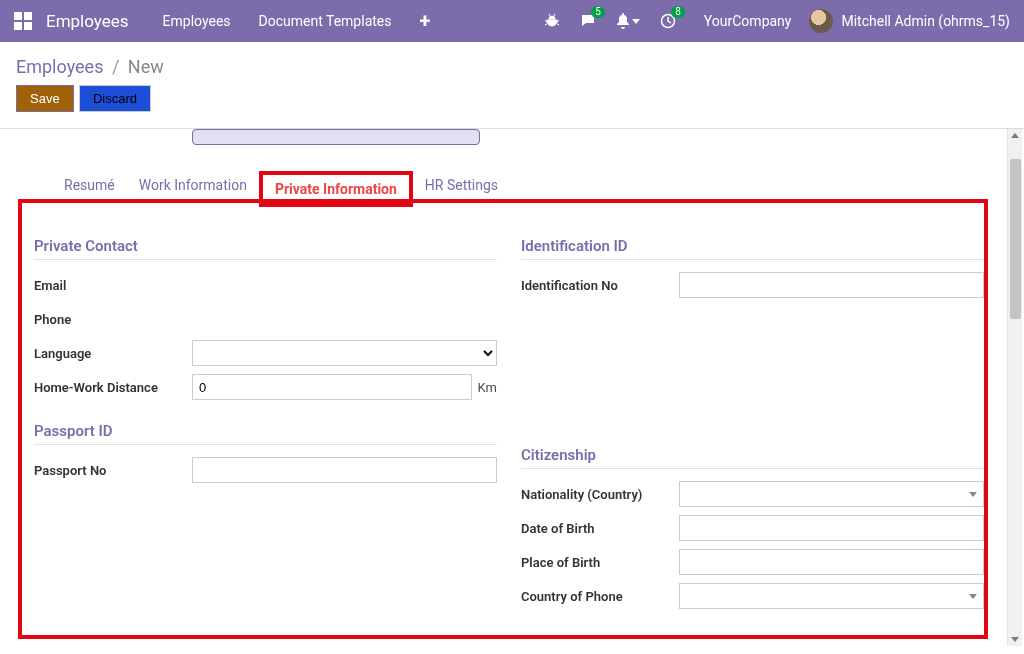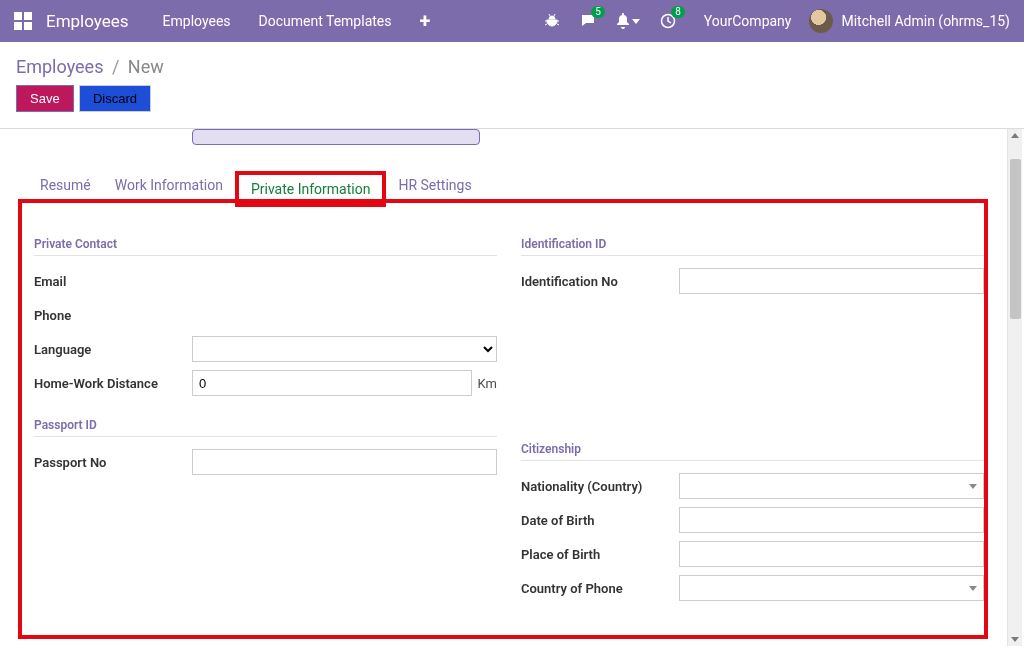--- a/index.html
+++ b/index.html
@@ -67,21 +67,21 @@
   .action-row { margin-top: 8px; }
   .btn {
     display: inline-block;
     padding: 5px 13px;
     font-size: 13px;
     border: 1px solid #ccc;
     background: #1d4ed8;
     cursor: pointer;
     margin-right: 2px;
   }
-  .btn-primary { background: #be185d; border-color: #7c6cab; color: #fff; }
+  .btn-primary { background: #a16207; border-color: #7c6cab; color: #fff; }
   .content-wrap {
     border-top: 1px solid #dcdcdc;
     margin-top: 10px;
     position: relative;
   }
   .form-area {
     width: 1022px;
     height: 517px;
     position: relative;
   }
@@ -89,28 +89,29 @@
     position: absolute;
     top: 0px; left: 192px;
     width: 288px; height: 16px;
     border: 1px solid #7c6cab;
     background: #e3def2;
     border-radius: 4px;
   }
   .tabs {
     position: absolute;
     top: 42px;
-    left: 28px;
+    left: 52px;
     display: flex;
     font-size: 14px;
   }
   .tab { padding: 6px 12px; color: #7c6cab; cursor: pointer; white-space: nowrap; }
   .tab.active {
     border: 4px solid #e30613;
-    color: #15803d;
+    color: #ef4444;
+    font-weight: bold;
   }
   .red-frame {
     position: absolute;
     top: 70px;
     left: 18px;
     width: 970px;
     height: 440px;
     border: 4px solid #e30613;
     pointer-events: none;
   }
@@ -118,21 +119,21 @@
     position: absolute;
     top: 90px;
     left: 34px;
     width: 950px;
     display: flex;
     gap: 24px;
   }
   .col { flex: 1; }
   .section-title {
     color: #7c6cab;
-    font-size: 12px;
+    font-size: 15px;
     font-weight: 600;
     border-bottom: 1px solid #e2e2e2;
     padding: 18px 0 4px 0;
     margin-bottom: 8px;
   }
   .row {
     display: flex;
     align-items: center;
     min-height: 34px;
   }

